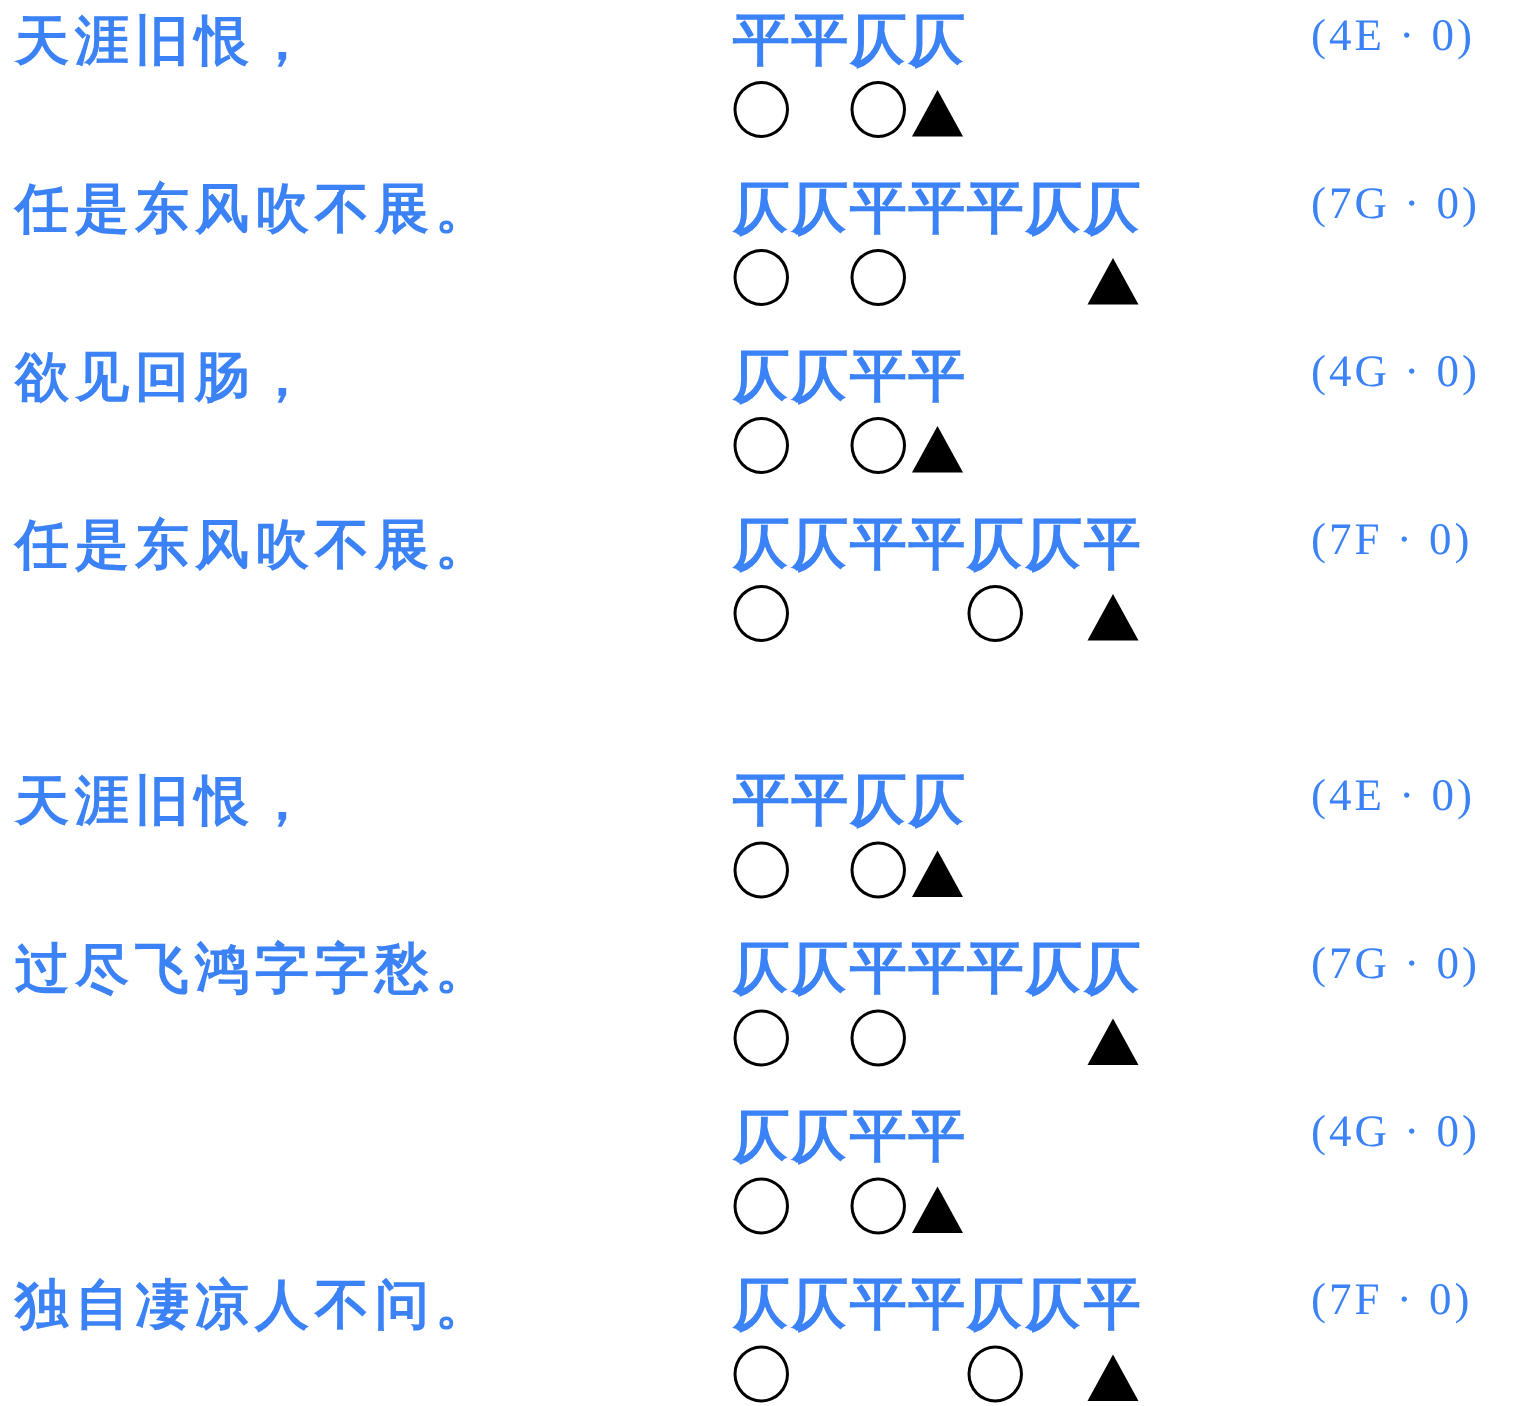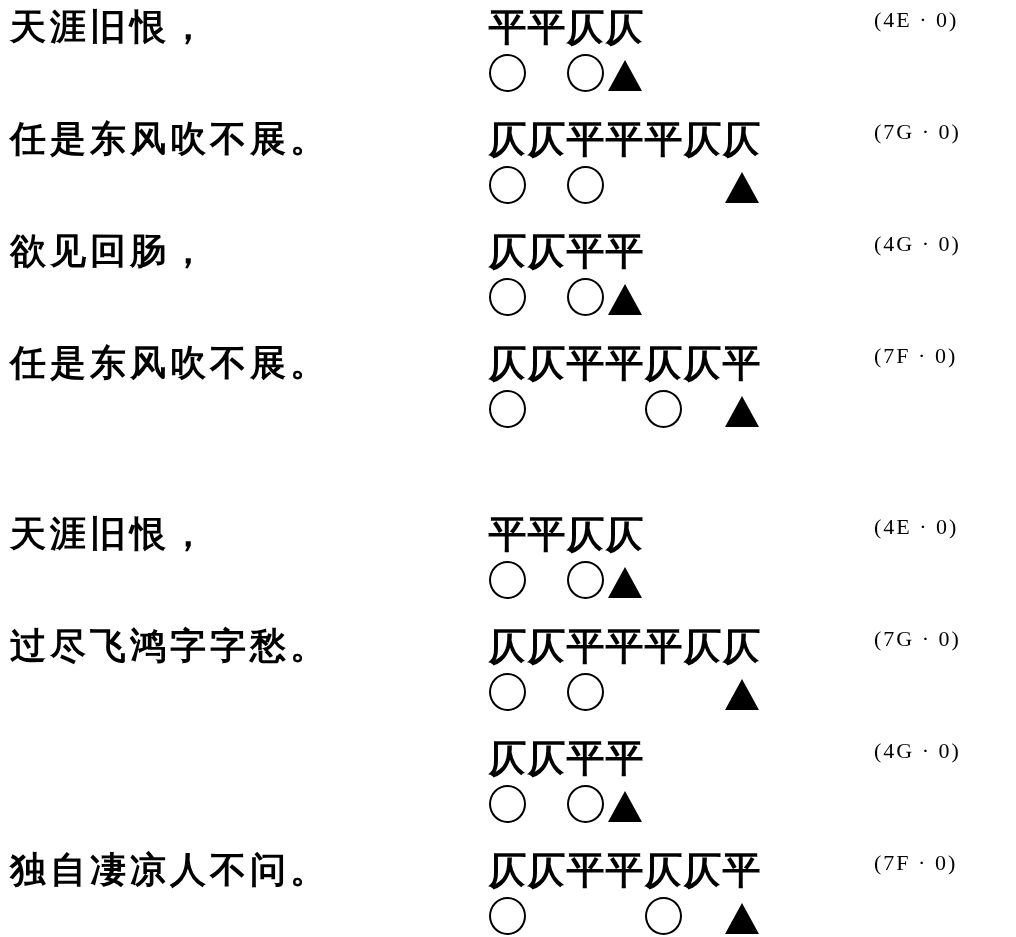--- a/index.html
+++ b/index.html
@@ -5,21 +5,21 @@
   html, body {
     margin: 0;
     padding: 0;
     background: #ffffff;
   }
   .page {
     position: relative;
     width: 1016px;
     height: 937px;
     background: #ffffff;
-    color: #000000;
+    color: #3b82f6;
     font-family: "Liberation Serif", "DejaVu Serif", serif;
     overflow: hidden;
   }
   .stanza {
     position: absolute;
     left: 0;
     width: 1016px;
   }
   .stanza.stanza-0 { top: 5px; }
   .stanza.stanza-1 { top: 512px; }
@@ -83,21 +83,21 @@
     height: 0;
     border-left: 17px solid transparent;
     border-right: 17px solid transparent;
     border-bottom: 31px solid #000000;
     margin-bottom: 2px;
   }
   .annotation {
     position: absolute;
     left: 874px;
     top: 2px;
-    font-size: 22px;
+    font-size: 30px;
     letter-spacing: 2px;
     white-space: nowrap;
     font-family: "Liberation Serif", "DejaVu Serif", serif;
   }
 </style>
 </head>
 <body>
 
 <div class="page">
   <div id="stanzas-root">

